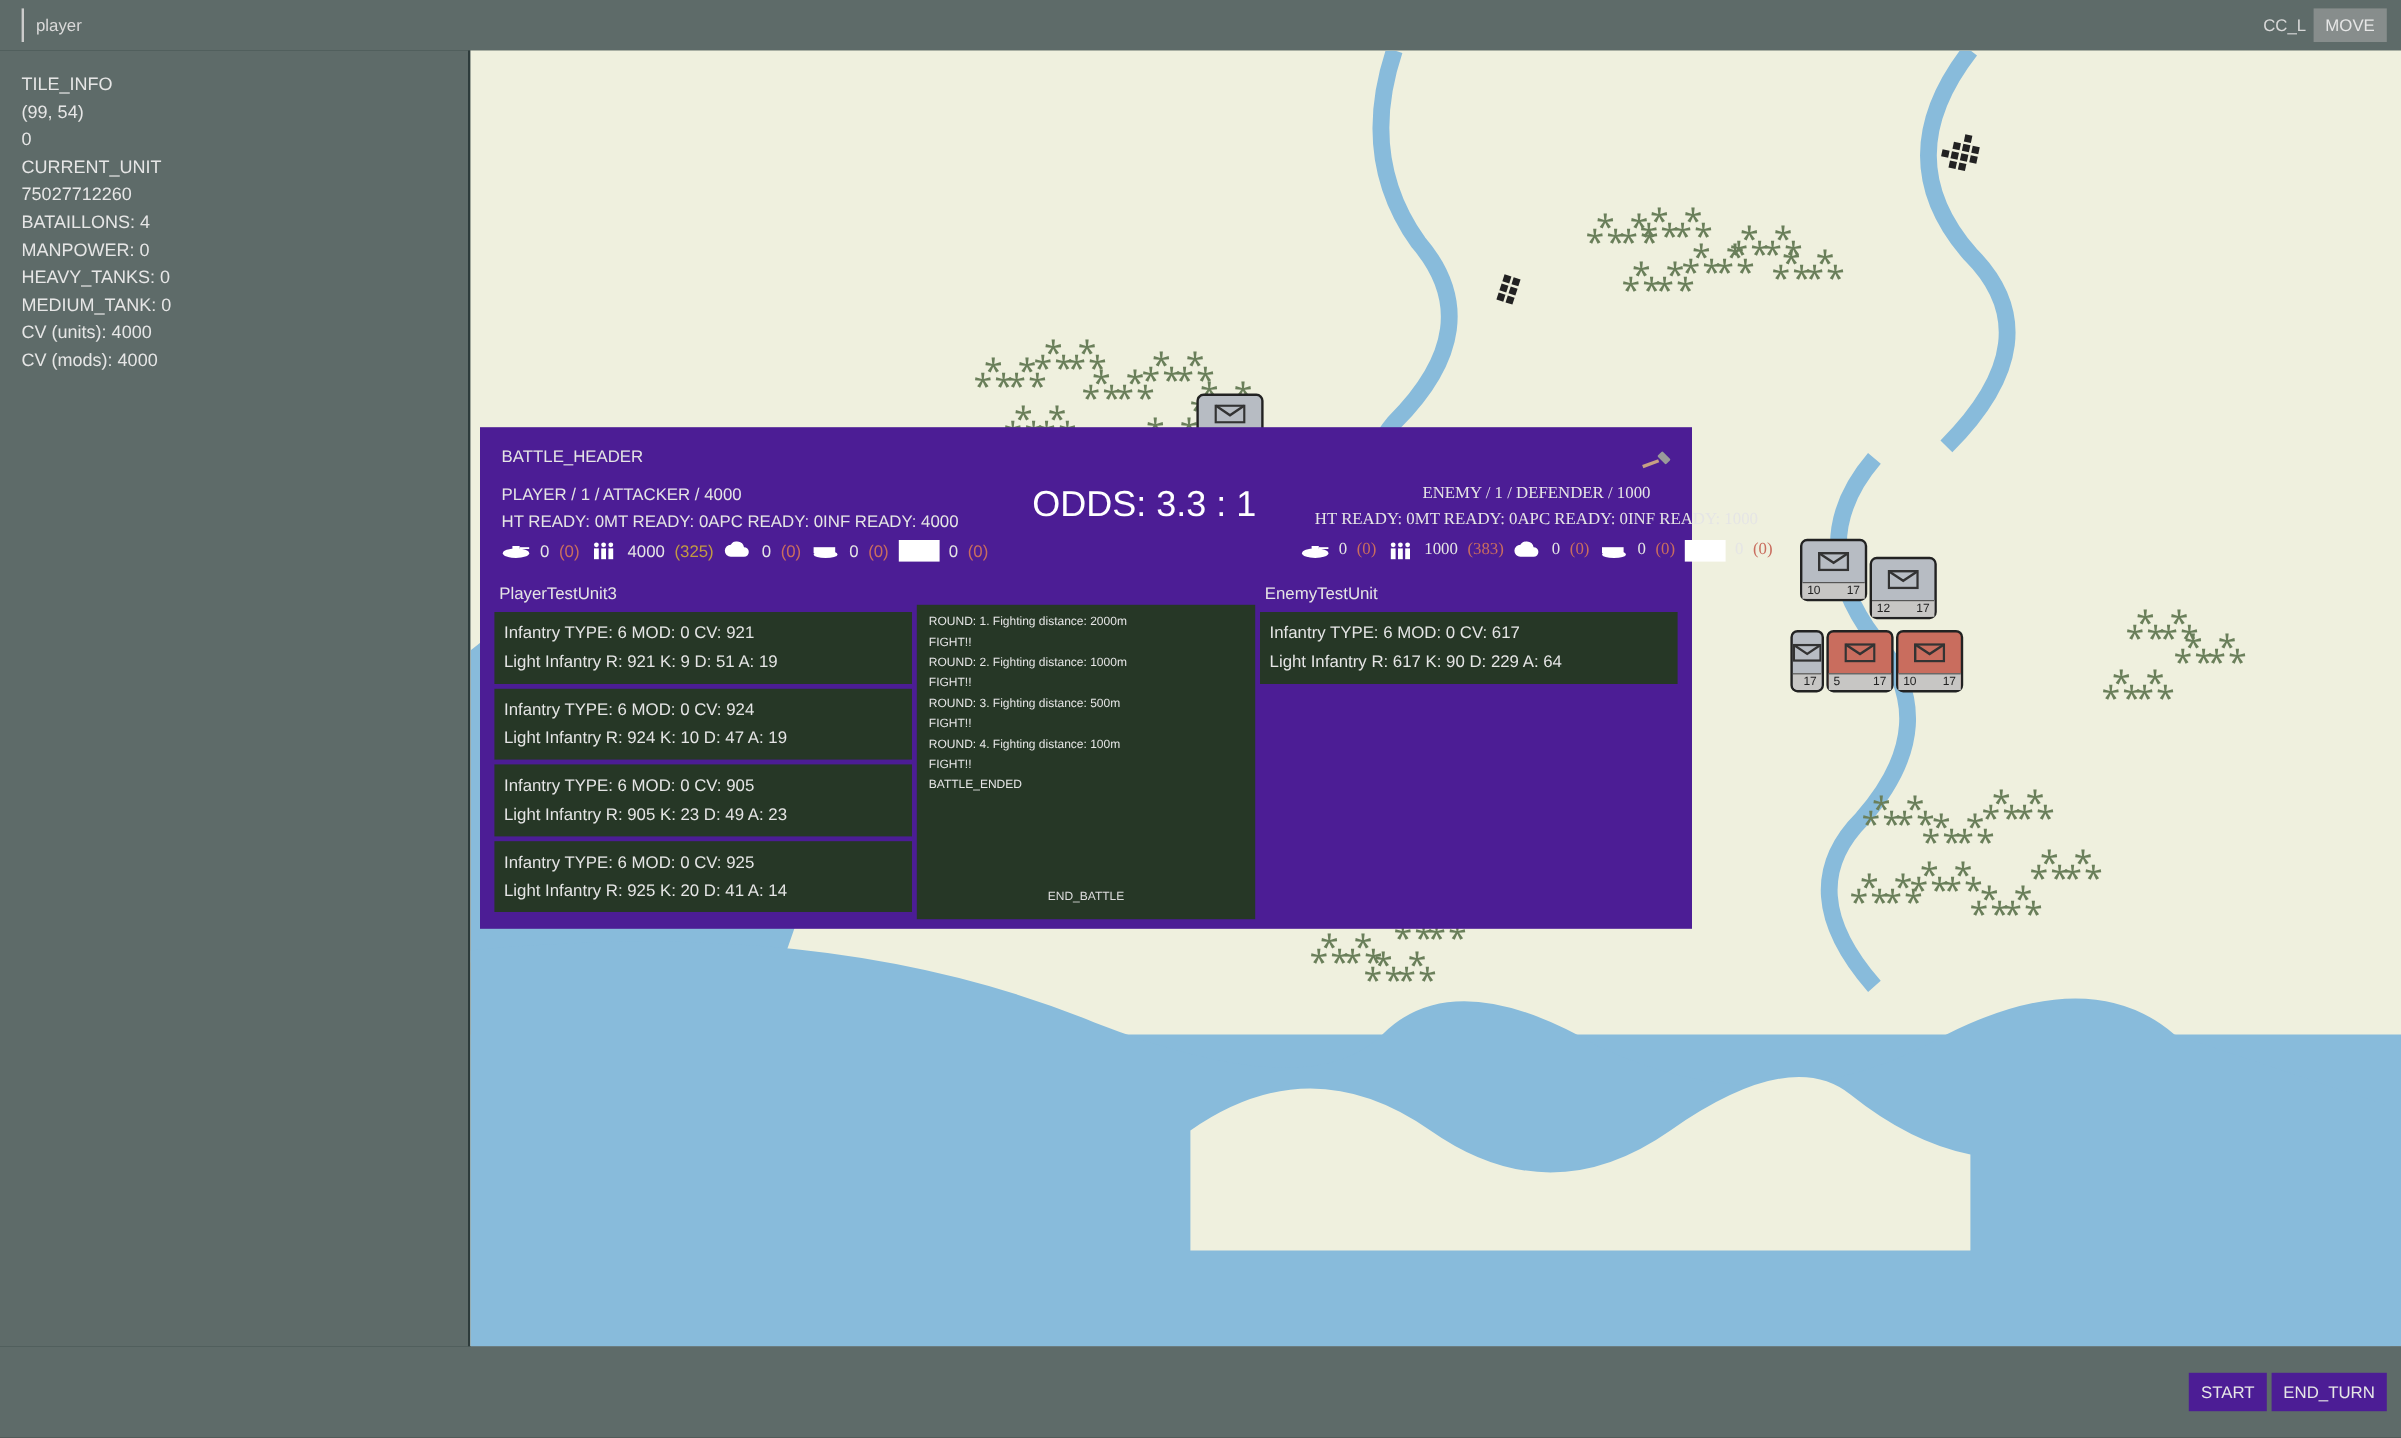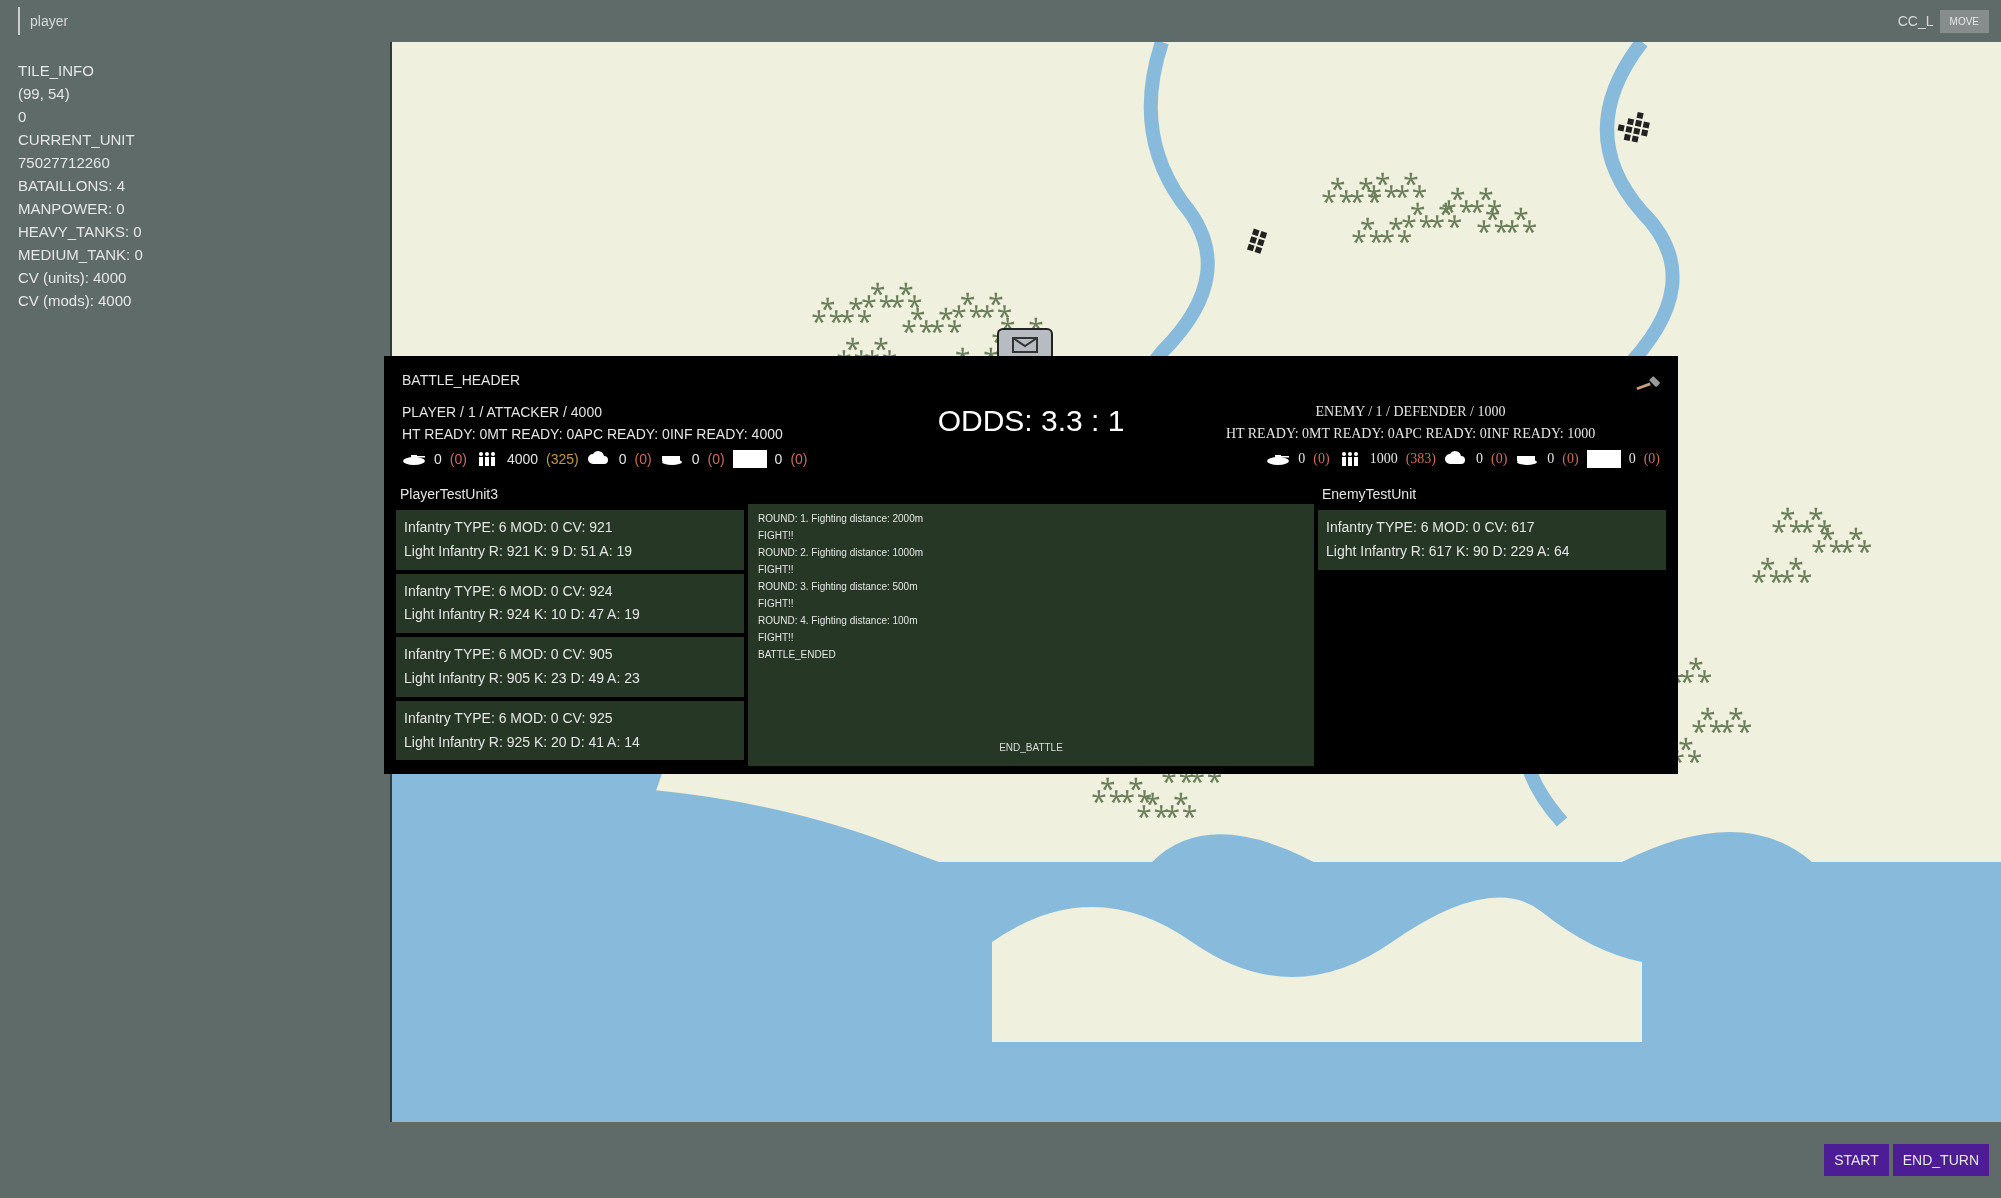--- a/index.html
+++ b/index.html
@@ -18,21 +18,21 @@
     position: absolute; top: 0; left: 0; right: 0; height: 42px;
     background: #5e6b69;
     display: flex; align-items: center; justify-content: space-between;
     padding: 0 12px 0 18px;
   }
   .topbar-left { display: flex; align-items: center; }
   .topbar-left .vbar { width: 2px; height: 28px; background: #ccc; margin-right: 10px; }
   .topbar-right { display: flex; align-items: center; gap: 6px; }
   .btn {
     background: #696e6e; color: #e6e6e6; padding: 6px 10px;
-    font-size: 10px; border: none;
+    font-size: 14px; border: none;
   }
   .move-btn { background: #878d8c; }
 
   
   .leftpanel {
     position: absolute; top: 42px; left: 0; width: 390px;
     bottom: 76px;
     background: #5e6b69;
     padding: 20px 18px;
     color: #e6e6e6; font-size: 15px;
@@ -81,23 +81,23 @@
     padding: 0 12px;
   }
   .botbar button {
     background: #4c1d95; color: #e6e6e6; border: none;
     padding: 8px 10px; margin-left: 4px; font-size: 14px;
   }
 
   
   .battle {
     position: absolute;
-    left: 384px; top: 356px;
-    width: 1294px;
-    background: #000000;
+    left: 400px; top: 356px;
+    width: 1010px;
+    background: #4c1d95;
     color: #e5e5e5;
   }
   .battle-head {
     padding: 16px 18px 8px;
     display: flex; justify-content: space-between; align-items: flex-start;
   }
   .hammer { width: 24px; height: 24px; transform: rotate(25deg); color: #caa; }
 
   .battle-row1 {
     display: grid; grid-template-columns: 1fr 260px 1fr;
@@ -229,21 +229,21 @@
           <svg width="26" height="16" viewBox="0 0 26 16">
             <rect x="1" y="1" width="24" height="14" fill="none" stroke="#333" stroke-width="2"></rect>
             <path d="M1 1 L13 9 L25 1" fill="none" stroke="#333" stroke-width="2"></path>
           </svg>
         </div>
         <div class="bot">
           <span>10</span>
           <span>17</span>
         </div>
       </div>
-      <div class="counter" style="left: 1166px; top: 407px;">
+      <div class="counter" style="left: 1166px; top: 422px;">
         <div class="env">
           <svg width="26" height="16" viewBox="0 0 26 16">
             <rect x="1" y="1" width="24" height="14" fill="none" stroke="#333" stroke-width="2"></rect>
             <path d="M1 1 L13 9 L25 1" fill="none" stroke="#333" stroke-width="2"></path>
           </svg>
         </div>
         <div class="bot">
           <span>12</span>
           <span>17</span>
         </div>

